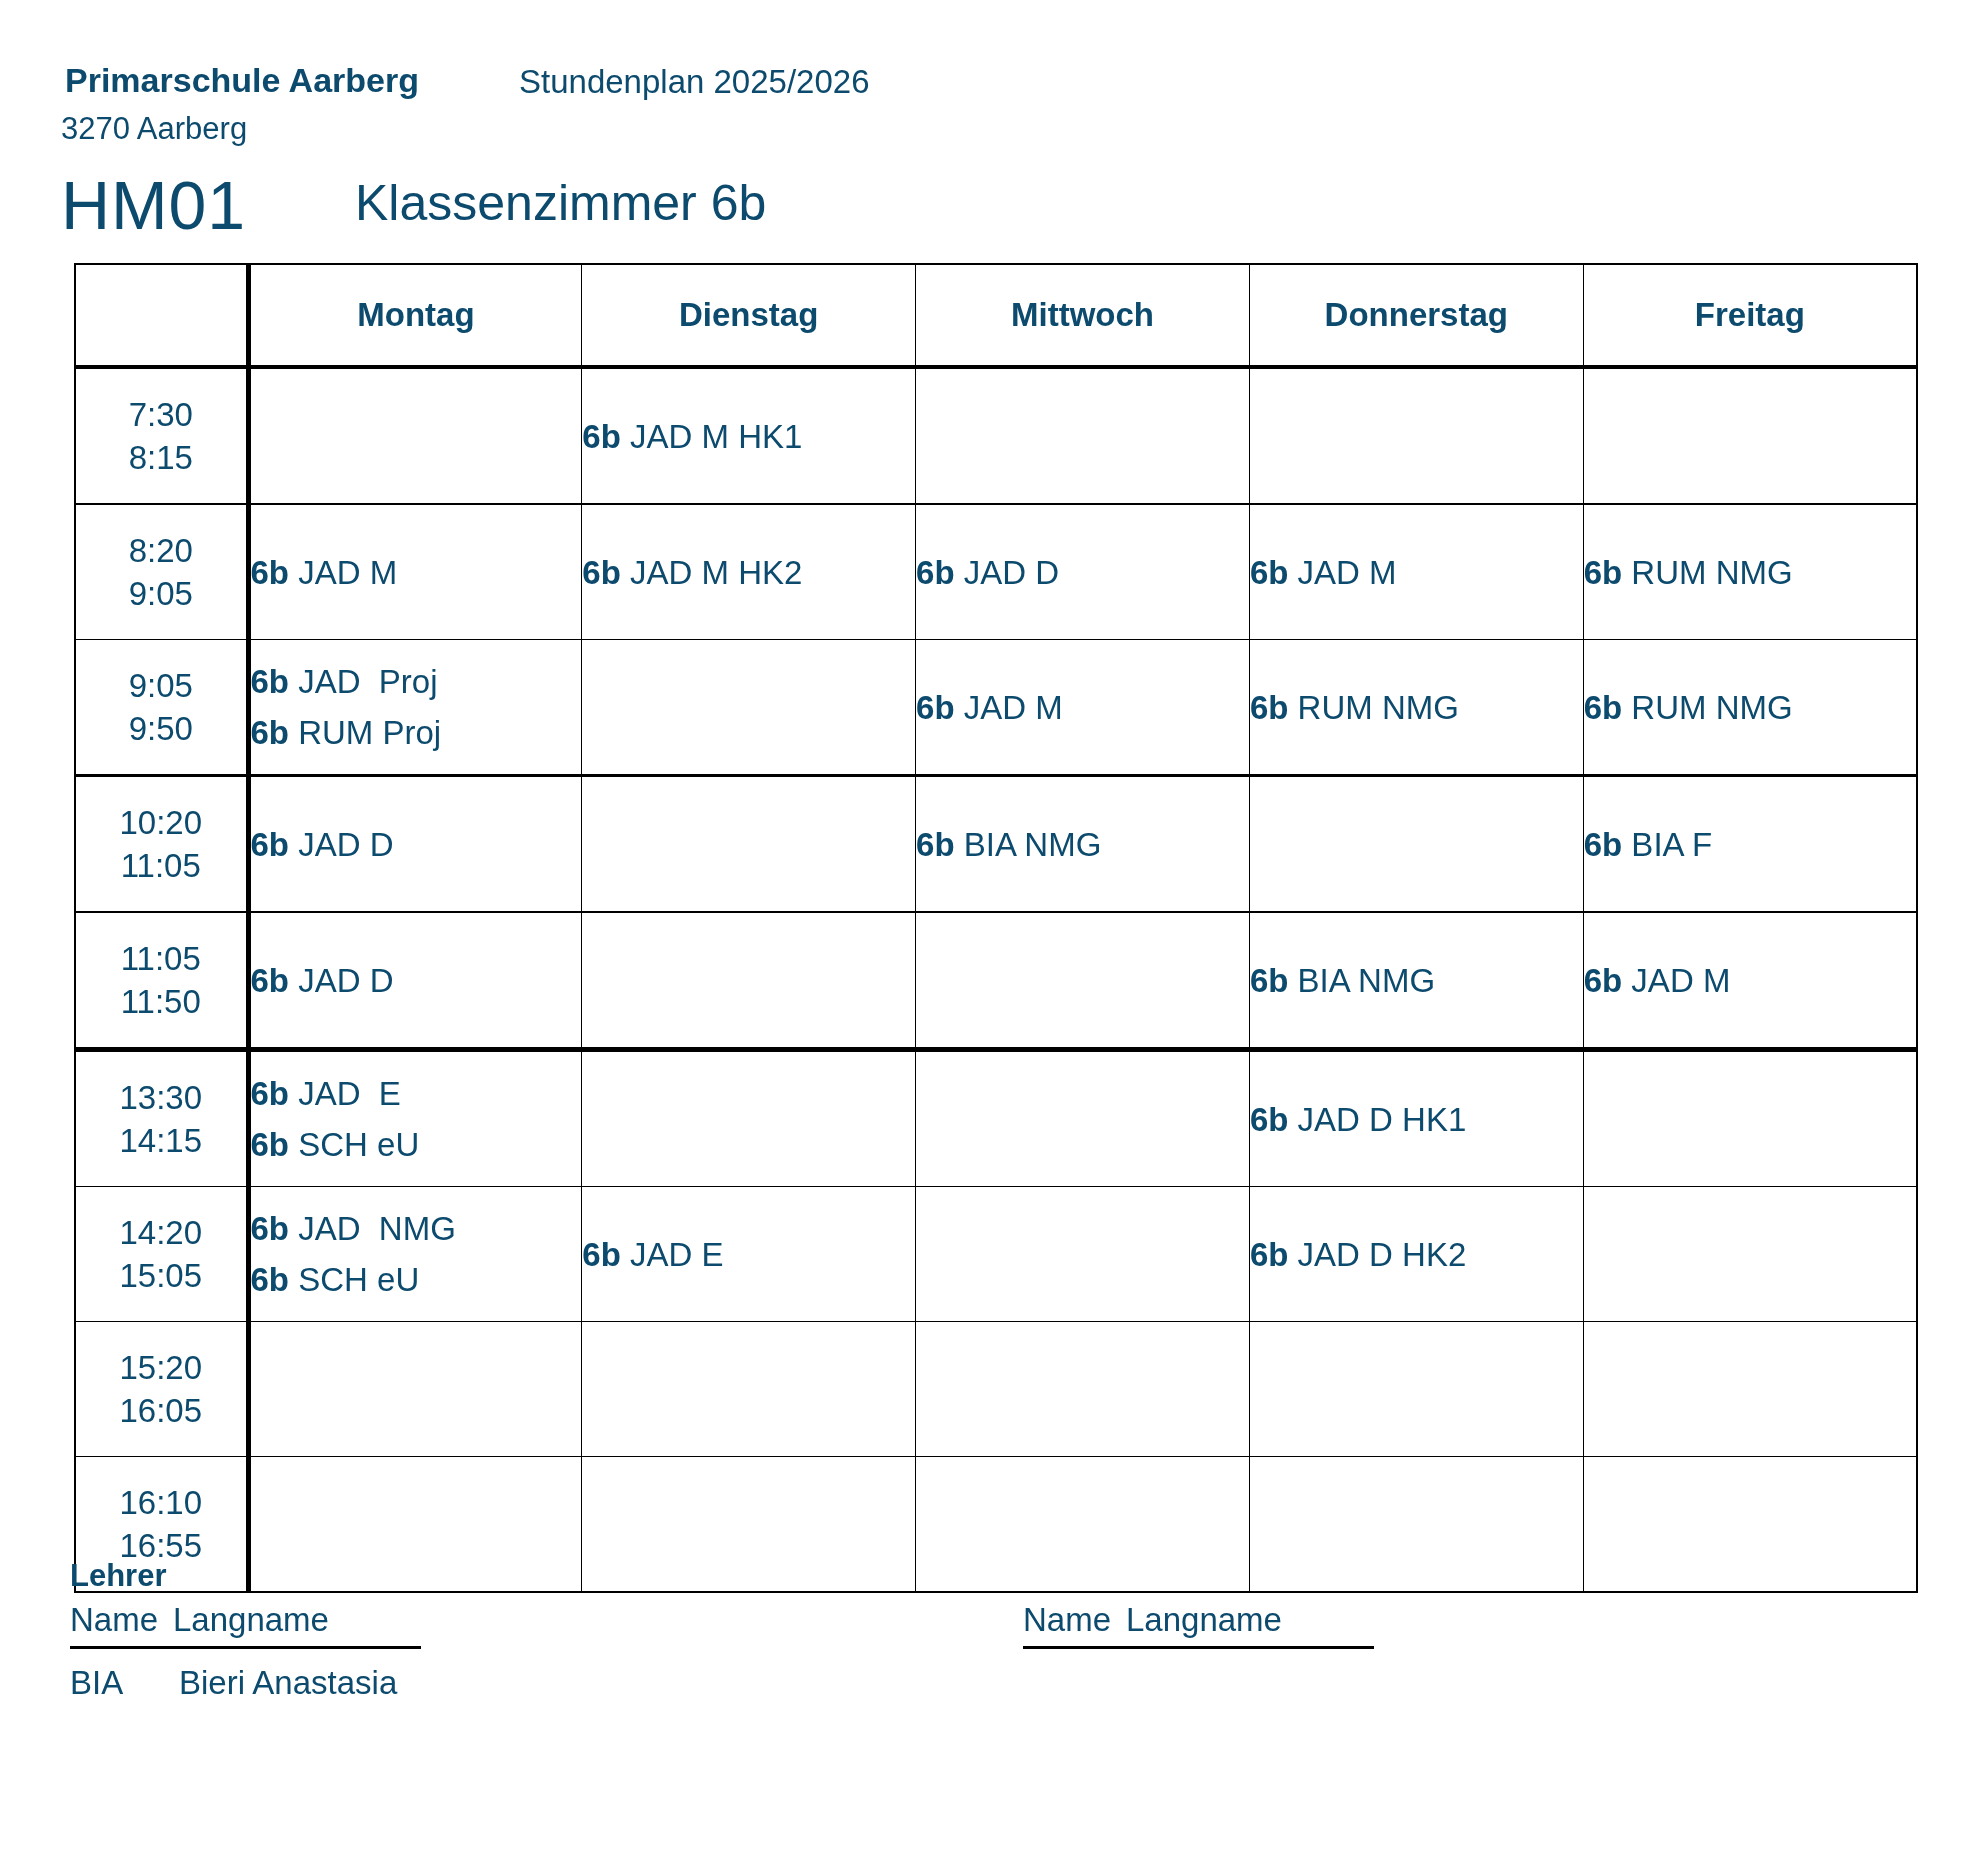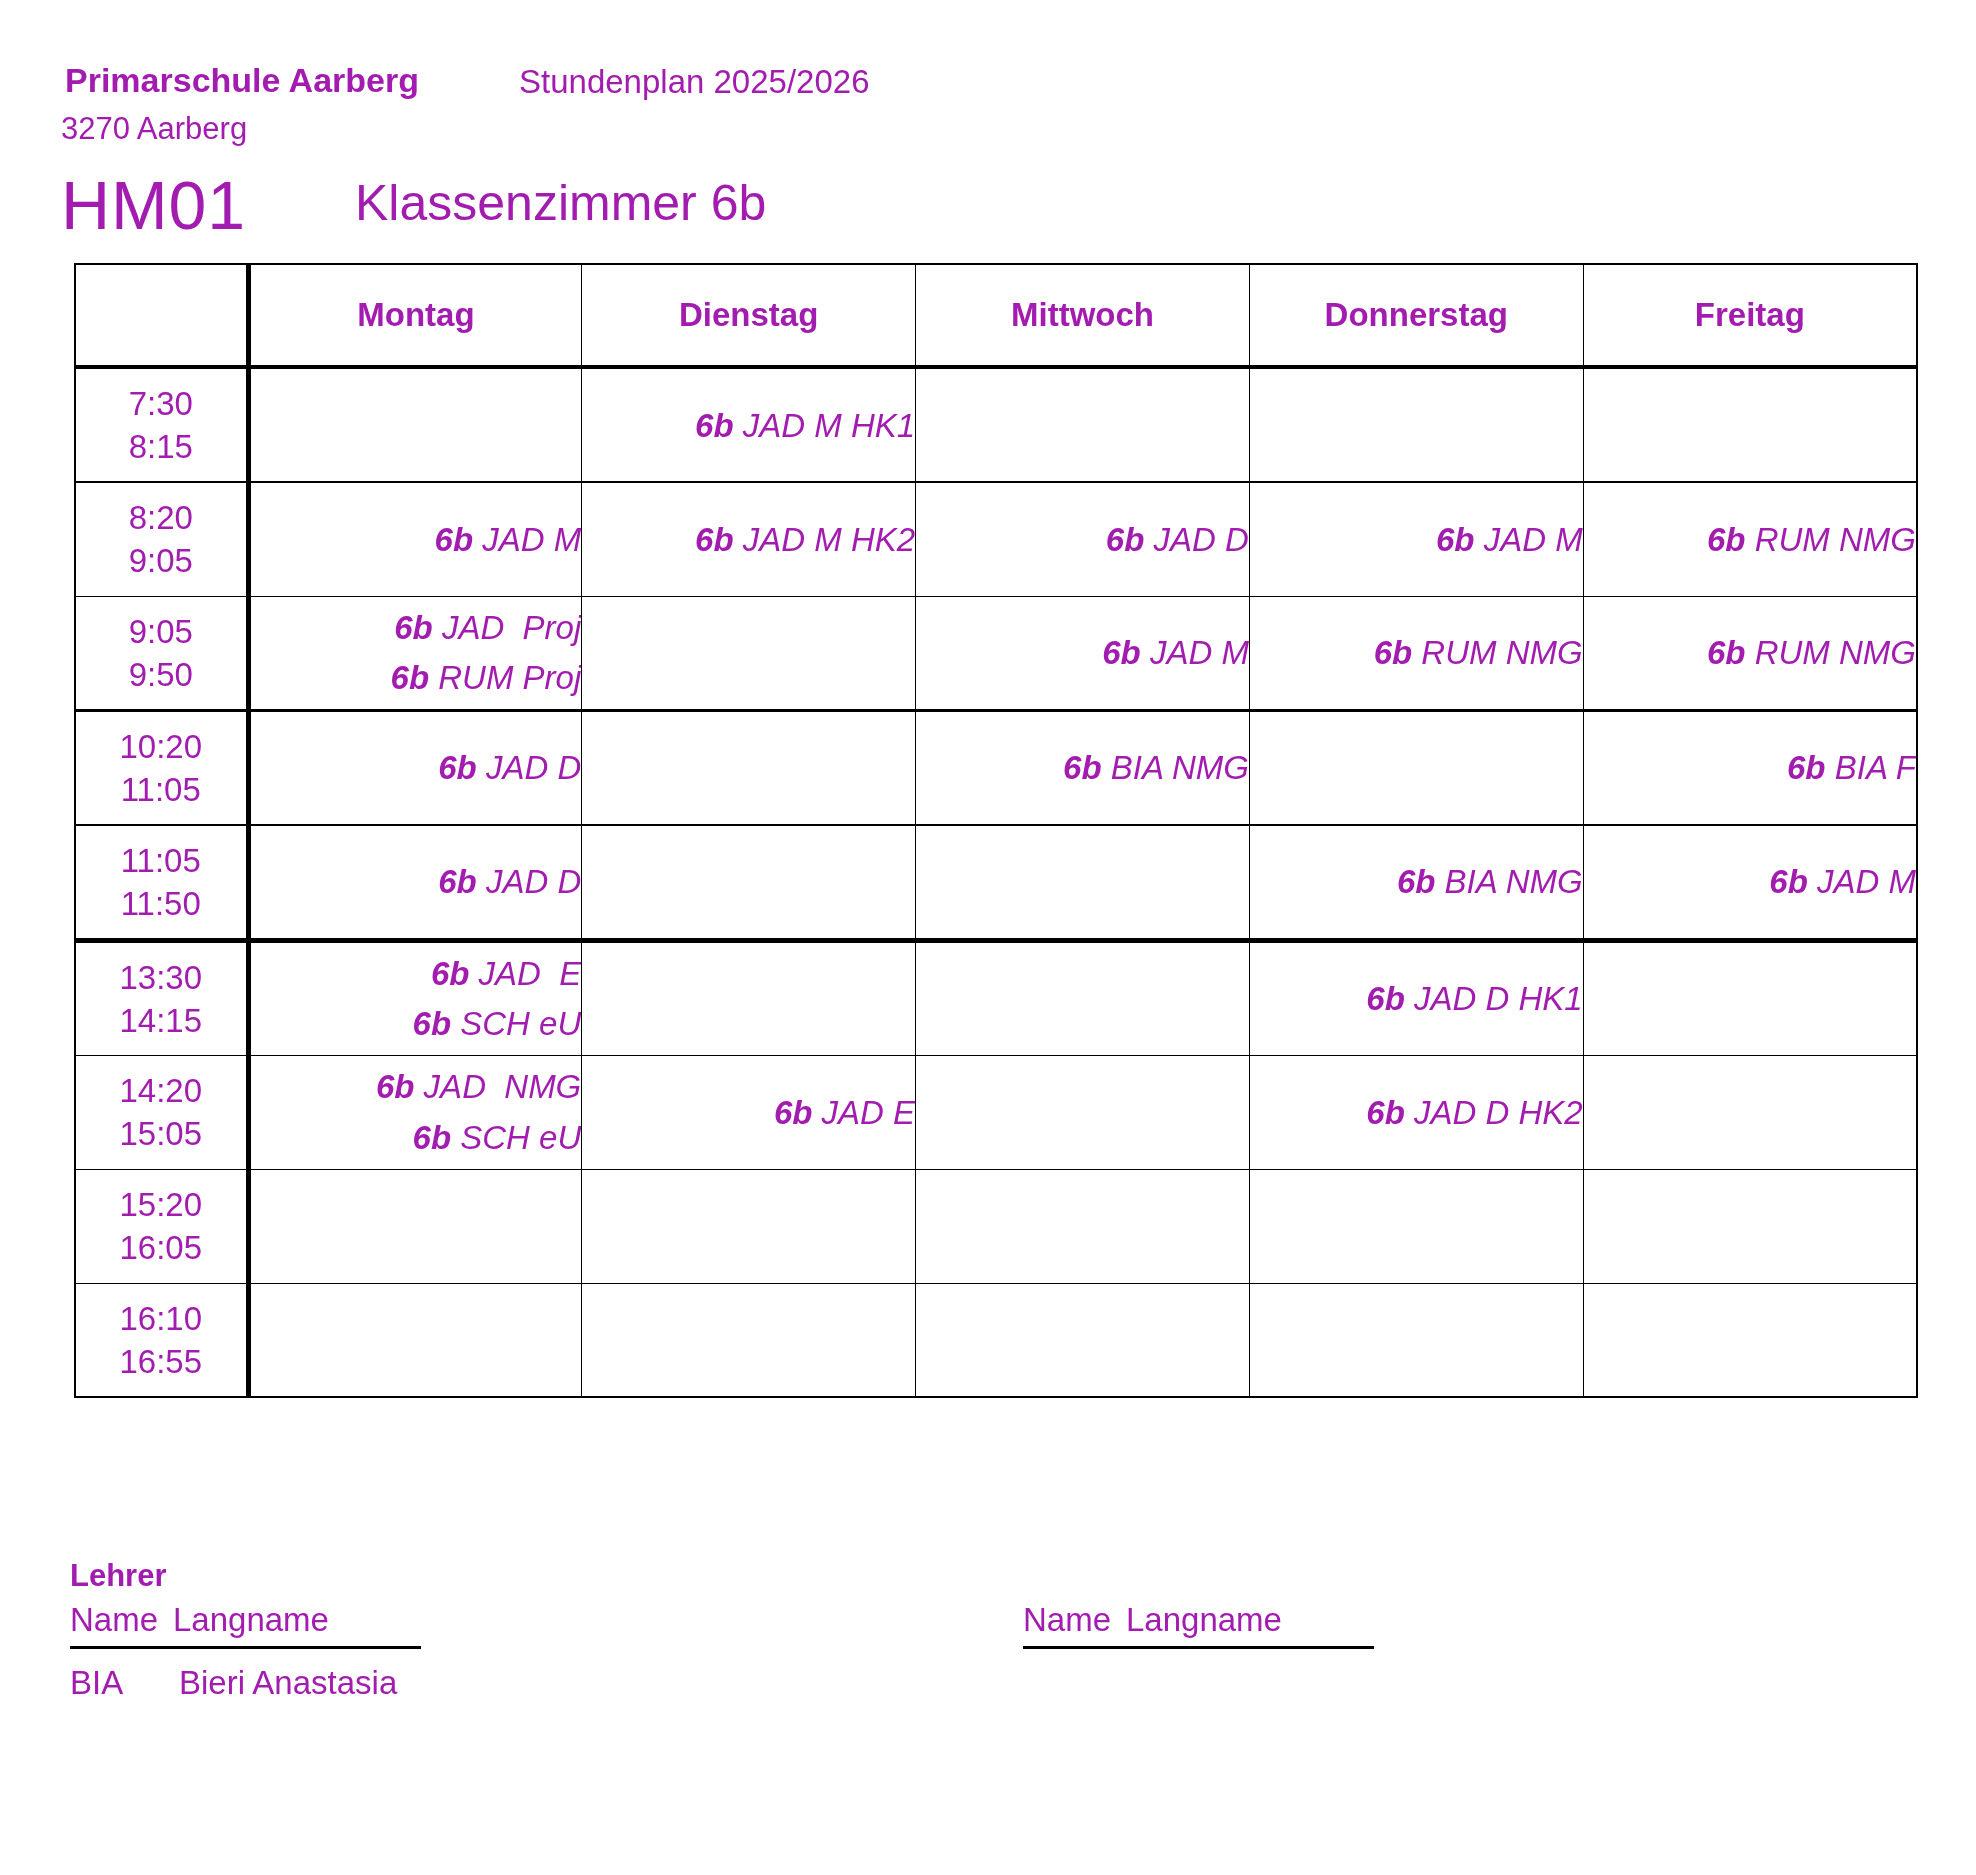--- a/index.html
+++ b/index.html
@@ -1,21 +1,21 @@
 <!DOCTYPE html>
 <html style="font-size:14.8px"><head>
 <meta charset="utf-8">
 <style>
   html, body { margin: 0; padding: 0; background: #ffffff; }
   .page {
     position: relative;
     width: 1977px;
     height: 1875px;
     background: #ffffff;
-    color: #a21caf;
+    color: #0c4a6e;
     font-family: "Liberation Sans", sans-serif;
     overflow: hidden;
   }
   .abs { position: absolute; white-space: nowrap; }
 
   
   .hdr-school  { left: 65px;  top: 61px;  font-size: 34px; font-weight: bold; }
   .hdr-plan    { left: 519px; top: 63px;  font-size: 33px; }
   .hdr-city    { left: 61px;  top: 111px; font-size: 31px; }
   .hdr-room    { left: 61px;  top: 166px; font-size: 68px; letter-spacing: 0.9px; }
@@ -47,25 +47,24 @@
 
   .dayhdr { font-size: 33px; font-weight: bold; }
   .timecell {
     font-size: 33px;
     font-weight: normal;
     line-height: 43px;
   }
   .cellbox {
     display: flex;
     flex-direction: column;
-    align-items: flex-end;
+    align-items: flex-start;
     justify-content: center;
     gap: 15.7px;
-    height: 112px;
-    font-style: italic;
+    height: 134px;
   }
   .lesson { font-size: 33px; line-height: 35px; white-space: pre-wrap; }
   .lesson .grp { font-weight: bold; }
 
   
   .legend-title { left: 70px; top: 1558px; font-size: 31px; font-weight: bold; }
   .legend-col { position: absolute; top: 1601px; font-size: 33px; }
   .legend-col-1 { left: 70px; }
   .legend-col-2 { left: 1023px; }
   .legend-hdr {

